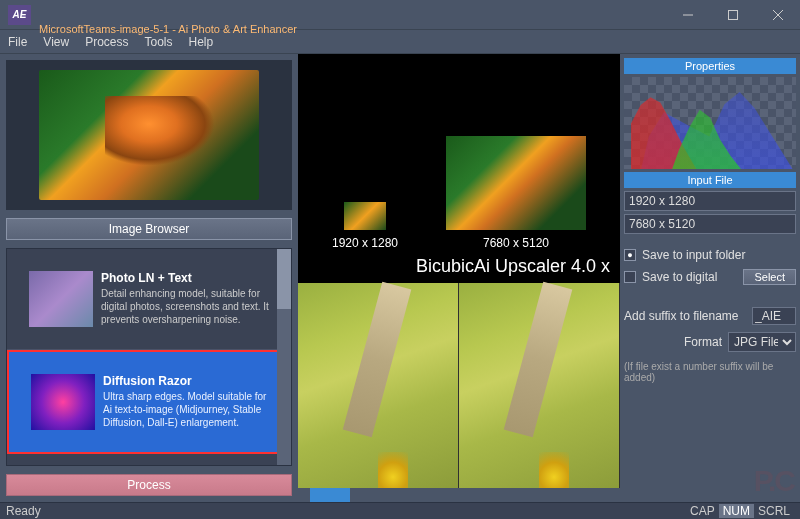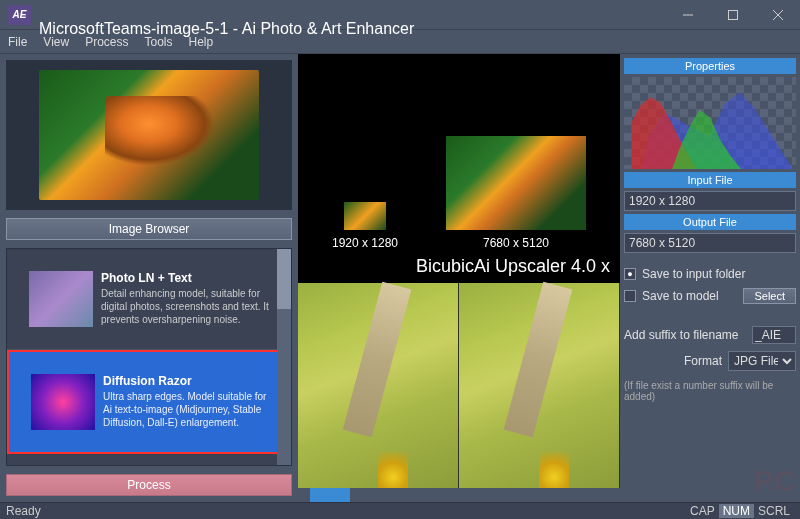--- a/index.html
+++ b/index.html
@@ -1,20 +1,20 @@
 <!DOCTYPE html>
 <html><head>
 <meta charset="utf-8">
 <style>
 * { margin: 0; padding: 0; box-sizing: border-box; font-family: 'Segoe UI', Tahoma, sans-serif; font-size: 12px; }
 body { width: 800px; height: 519px; background: #4a5568; color: #e0e0e0; overflow: hidden; }
 
 .titlebar { height: 30px; background: #4a5568; display: flex; align-items: center; border-bottom: 1px solid #3a4452; }
 .app-icon { width: 23px; height: 20px; background: #5b4a8a; margin: 0 8px; display: flex; align-items: center; justify-content: center; color: #fff; font-size: 10px; font-weight: bold; font-style: italic; }
-.title-text { flex: 1; color: #ffffff; font-size: 16px; margin-top: 28px; }
+.title-text { flex: 1; color: #fdba74; font-size: 11px; margin-top: 28px; }
 .win-controls { display: flex; }
 .win-btn { width: 45px; height: 30px; display: flex; align-items: center; justify-content: center; color: #ccc; cursor: pointer; }
 
 .menubar { height: 24px; background: #4a5568; display: flex; align-items: center; padding: 0 8px; gap: 16px; border-bottom: 1px solid #3a4452; text-align: center; }
 .menu-item { color: #ddd; cursor: pointer; }
 
 .main { display: flex; height: 448px; }
 
 .left-panel { width: 298px; background: #4a5568; padding: 6px; display: flex; flex-direction: column; gap: 8px; }
 .preview-box { width: 100%; height: 150px; background: #2a3240; display: flex; align-items: center; justify-content: center; }
@@ -159,30 +159,29 @@
 
   <div class="right-panel">
     <div class="section-hdr">Properties</div>
     <div class="histogram">
       <div class="histo-b"></div>
         <div class="histo-r"></div>
         <div class="histo-g"></div>
     </div>
     <div class="section-hdr">Input File</div>
     <input class="text-field" value="1920 x 1280" style="">
-    <div class="section-hdr">Output File</div>
     <input class="text-field" value="7680 x 5120" style="">
     <div style="height:6px"></div>
     <div class="row">
       <span class="check">●</span>
       <span class="row-label">Save to input folder</span>
     </div>
     <div class="row">
       <span class="check"></span>
-      <span class="row-label">Save to model</span>
+      <span class="row-label">Save to digital</span>
       <button class="btn-sm">Select</button>
     </div>
     <div style="height:12px"></div>
     <div class="row">
       <span class="row-label">Add suffix to filename</span>
       <input class="suffix-input" value="_AIE" style="">
     </div>
     <div class="row" style="justify-content:flex-end">
       <span>Format</span>
       <select class="format-sel"><option>JPG File</option></select>

